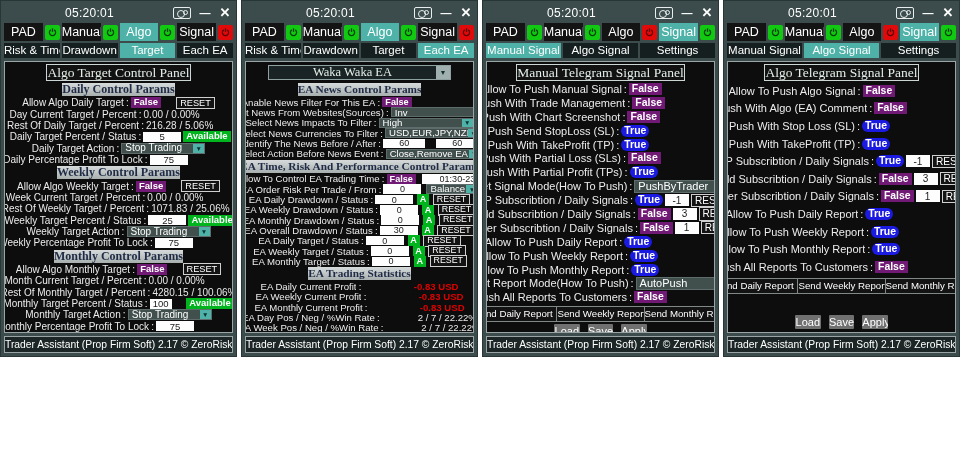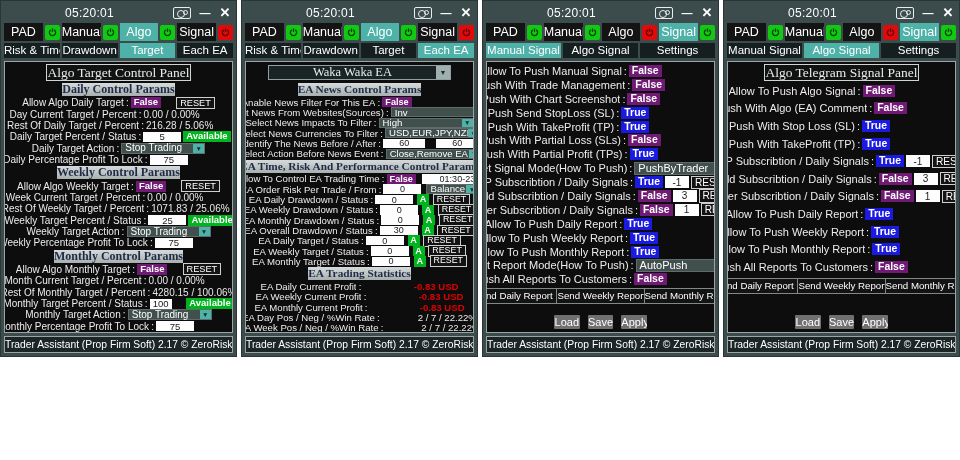--- a/index.html
+++ b/index.html
@@ -57,21 +57,21 @@
   .p4 .row { height:17.6px; font-size:11px; }
   .row .lbl { flex:1; color:#ececec; white-space:nowrap; overflow:hidden; }
   .row .colon { width:7px; color:#ececec; text-align:center; flex:0 0 auto; }
   .row .vals { display:flex; align-items:center; justify-content:space-between; gap:2px; flex:0 0 auto; }
   .p1 .vals { width:84px; }
   .p2 .vals { width:95px; }
   .p3 .vals, .p4 .vals { width:92px; }
 
   .badge { color:#fff; font-weight:bold; padding:0 3px; line-height:1.15; font-size:.95em; cursor:pointer; }
   .badge.red { background:#701a75; }
-  .badge.blue { background:#1a1ae0; }
+  .badge.blue { background:#1a1ae0;border-radius:6px; }
   .badge.green { background:#00b41e; cursor:default; }
   .badge.a { background:#00b41e; padding:0; width:12px; text-align:center; cursor:default; }
 
   .inputbox { background:#fdfdfd; color:#1a1a1a; border:0; text-align:center; padding:0;
     font-family:"Liberation Sans", sans-serif; }
   .p1 .inputbox { height:10px; font-size:9.5px; }
   .p2 .inputbox { height:9.5px; font-size:9px; }
   .p3 .inputbox, .p4 .inputbox { height:12px; font-size:10px; }
 
   .dd { flex:1; display:flex; align-items:center; background:#414f4d; border:1px solid #5e6c6c; cursor:pointer; min-width:0; }
@@ -589,20 +589,21 @@
             </svg>
           </span>
         </div>
       </div>
       <div class="subtabs">
         <div class="subtab sel">Manual Signal</div>
         <div class="subtab">Algo Signal</div>
         <div class="subtab">Settings</div>
       </div>
       <div class="content">
+        <div class="ptitle">Manual Telegram Signal Panel</div>
         <div class="row">
           <span class="lbl">Allow To Push Manual Signal</span>
           <span class="colon">:</span>
           <span class="vals">
             <span class="badge red">False</span>
           </span>
         </div>
         <div class="row">
           <span class="lbl">Push With Trade Management</span>
           <span class="colon">:</span>

